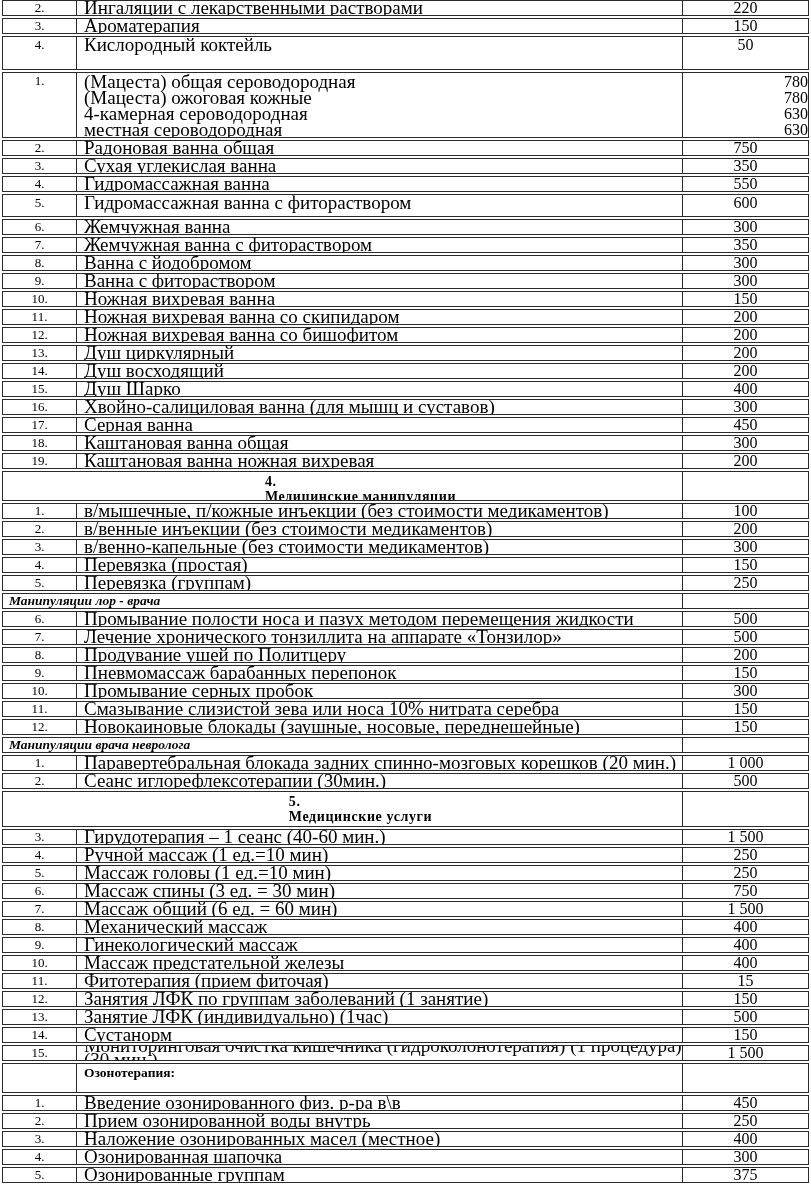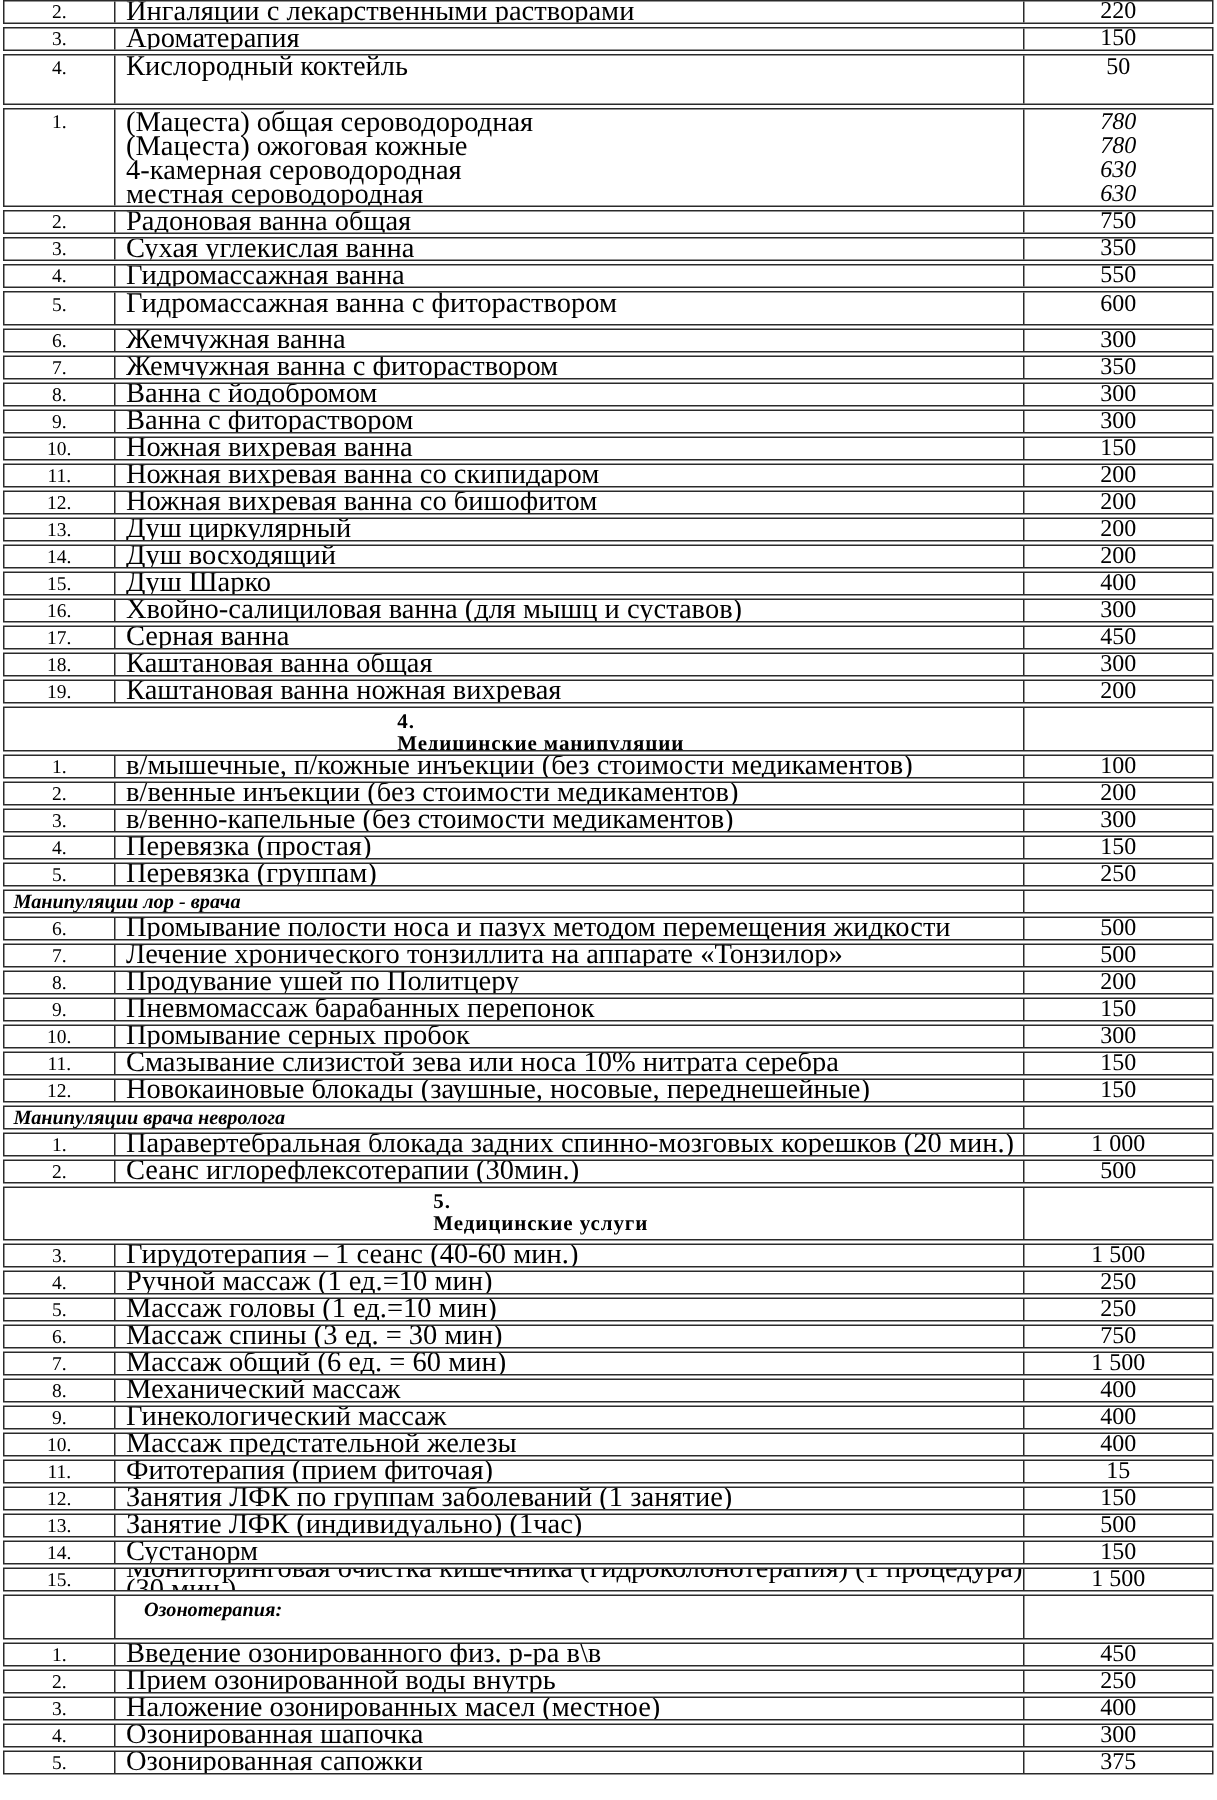--- a/index.html
+++ b/index.html
@@ -27,32 +27,32 @@
   .cell{box-sizing:border-box;display:flex;align-items:center;overflow:hidden;}
   .num{width:74px;border-right:1px solid #2a2a2a;justify-content:center;
        font-size:13px;line-height:14px;flex:none;}
   .name{flex:1;padding-left:7px;font-size:19px;line-height:14px;}
   .price{width:126px;border-left:1px solid #2a2a2a;justify-content:center;
          font-size:16px;line-height:14px;flex:none;text-align:center;}
   .top .cell{align-items:flex-start;padding-top:1px;}
   
   .multi .cell{align-items:flex-start;padding-top:1px;}
   .multi .name,.multi .price{display:block;line-height:16px;}
-  .multi .price div{text-align:center;font-style:italic;}
+  .multi .price div{text-align:right;}
   
   .section .wide{flex:1;padding-left:6px;font-weight:bold;font-style:italic;
                  font-size:13.5px;line-height:14px;}
   
   .header .wide{flex:1;justify-content:center;font-weight:bold;font-size:14px;
                 line-height:15px;letter-spacing:.6px;align-items:flex-start;padding-top:2px;}
   .header .wide .ht{transform:translateX(18px);}
   .header .wide .hnum{margin-right:18px;}
   
-  .subheader .name{font-weight:bold;font-style:italic;font-size:13.5px;
-                   align-items:flex-start;padding-top:2px;margin-left:12px;}
+  .subheader .name{font-weight:bold;font-size:13.5px;
+                   align-items:flex-start;padding-top:2px;}
   .subheader .num,.subheader .price{align-items:flex-start;}
 </style>
 </head>
 <body>
 
 <div class="price-table">
     <div class="row item">
       <div class="cell num">2.</div>
       <div class="cell name">Ингаляции с лекарственными растворами</div>
       <div class="cell price">220</div>
@@ -347,16 +347,16 @@
       <div class="cell name">Наложение озонированных масел  (местное)</div>
       <div class="cell price">400</div>
     </div>
     <div class="row item">
       <div class="cell num">4.</div>
       <div class="cell name">Озонированная шапочка</div>
       <div class="cell price">300</div>
     </div>
     <div class="row item">
       <div class="cell num">5.</div>
-      <div class="cell name">Озонированная сапожки</div>
+      <div class="cell name">Озонированные группам</div>
       <div class="cell price">375</div>
     </div>
   </div>
 
 </body></html>

